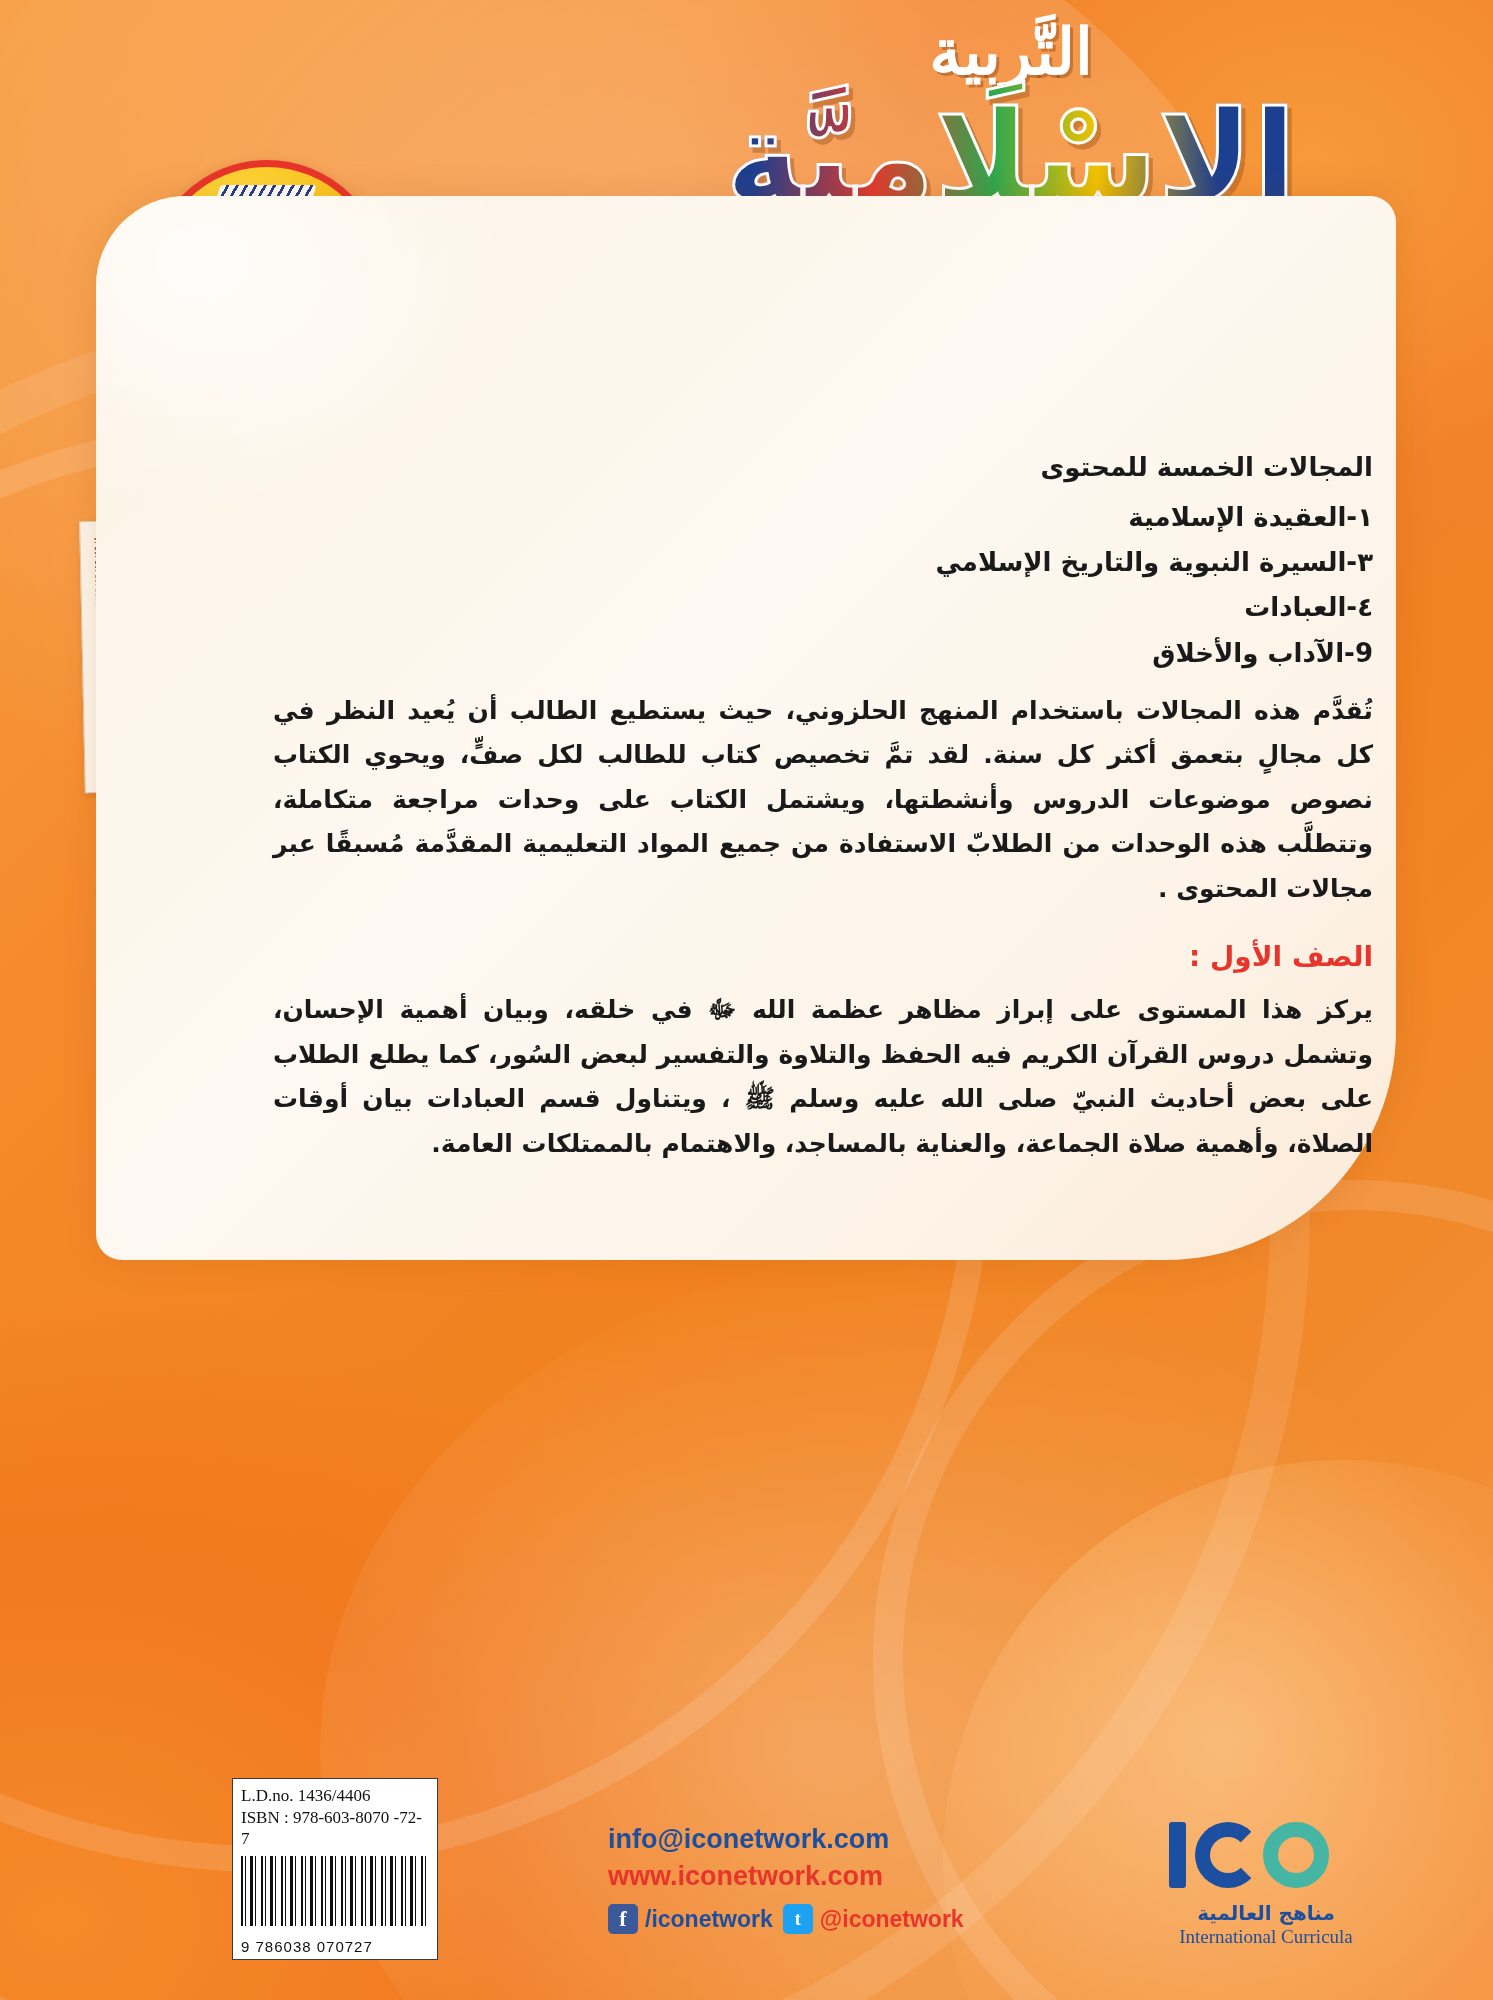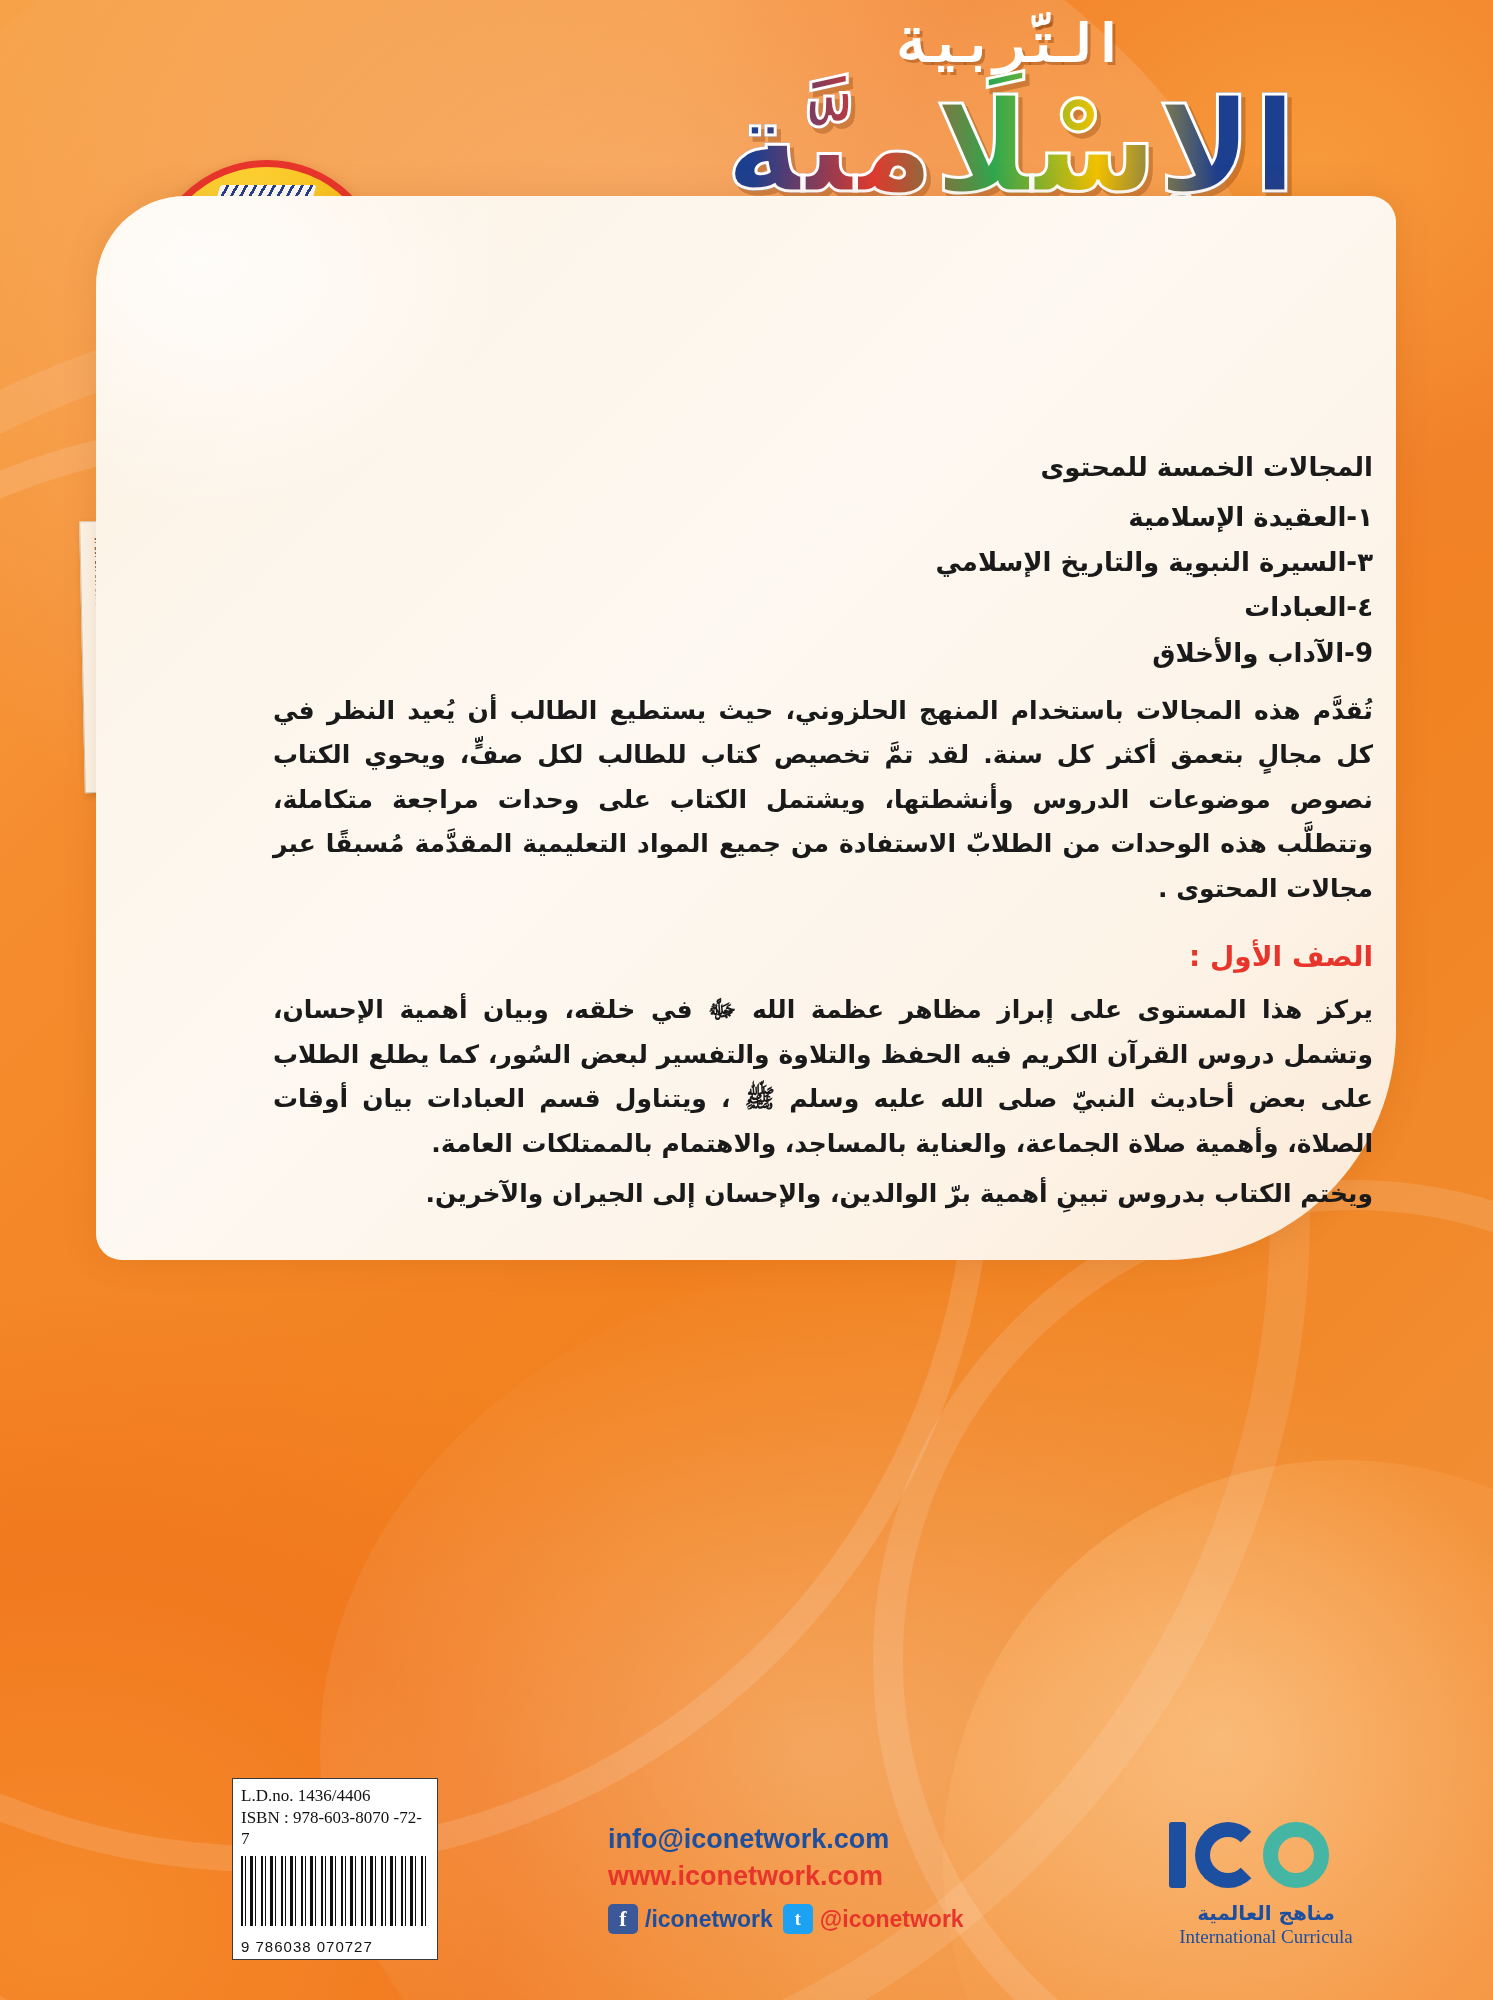--- a/index.html
+++ b/index.html
@@ -78,22 +78,22 @@
   
   .title-block {
     position: absolute;
     right: 52px;
     top: 18px;
     width: 860px;
     text-align: center;
     direction: rtl;
   }
   .title-small {
-    font-family: Liberation Mono, monospace;
-    font-size: 54px;
+    font-family: Liberation Serif, serif;
+    font-size: 64px;
     font-weight: bold;
     color: #ffffff;
     text-shadow: 3px 3px 0 rgba(120,50,0,0.35);
     line-height: 1.1;
     margin-bottom: -4px;
   }
   .title-big {
     font-family: "DejaVu Sans", sans-serif;
     font-size: 128px;
     font-weight: bold;
@@ -440,21 +440,20 @@
       <li>٤-العبادات</li>
       <li>9-الآداب والأخلاق</li>
     </ul>
 
     <p class="para">تُقدَّم هذه المجالات باستخدام المنهج الحلزوني، حيث يستطيع الطالب أن يُعيد النظر في كل مجالٍ بتعمق أكثر كل سنة. لقد تمَّ تخصيص كتاب للطالب لكل صفٍّ، ويحوي الكتاب نصوص موضوعات الدروس وأنشطتها، ويشتمل الكتاب على وحدات مراجعة متكاملة، وتتطلَّب هذه الوحدات من الطلابّ الاستفادة من جميع المواد التعليمية المقدَّمة مُسبقًا عبر مجالات المحتوى .</p>
 
     <div class="section-gap"></div>
 
     <h2 class="heading">الصف الأول :</h2>
     <p class="para tight">يركز هذا المستوى على إبراز مظاهر عظمة الله ﷻ في خلقه، وبيان أهمية الإحسان، وتشمل دروس القرآن الكريم فيه الحفظ والتلاوة والتفسير لبعض السُور، كما يطلع الطلاب على بعض أحاديث النبيّ صلى الله عليه وسلم ﷺ ، ويتناول قسم العبادات بيان أوقات الصلاة، وأهمية صلاة الجماعة، والعناية بالمساجد، والاهتمام بالممتلكات العامة.</p>
-    <p class="para tight">ويختم الكتاب بدروس تبينِ أهمية برّ الوالدين، والإحسان إلى الجيران والآخرين.</p>
   </div>
 
   <div class="footer">
 
     <div class="isbn-box">
       <div class="isbn-line">L.D.no. 1436/4406</div>
       <div class="isbn-line">ISBN : 978-603-8070 -72-7</div>
       <div class="isbn-bars"></div>
       <div class="isbn-digits">9  786038  070727</div>
     </div>

